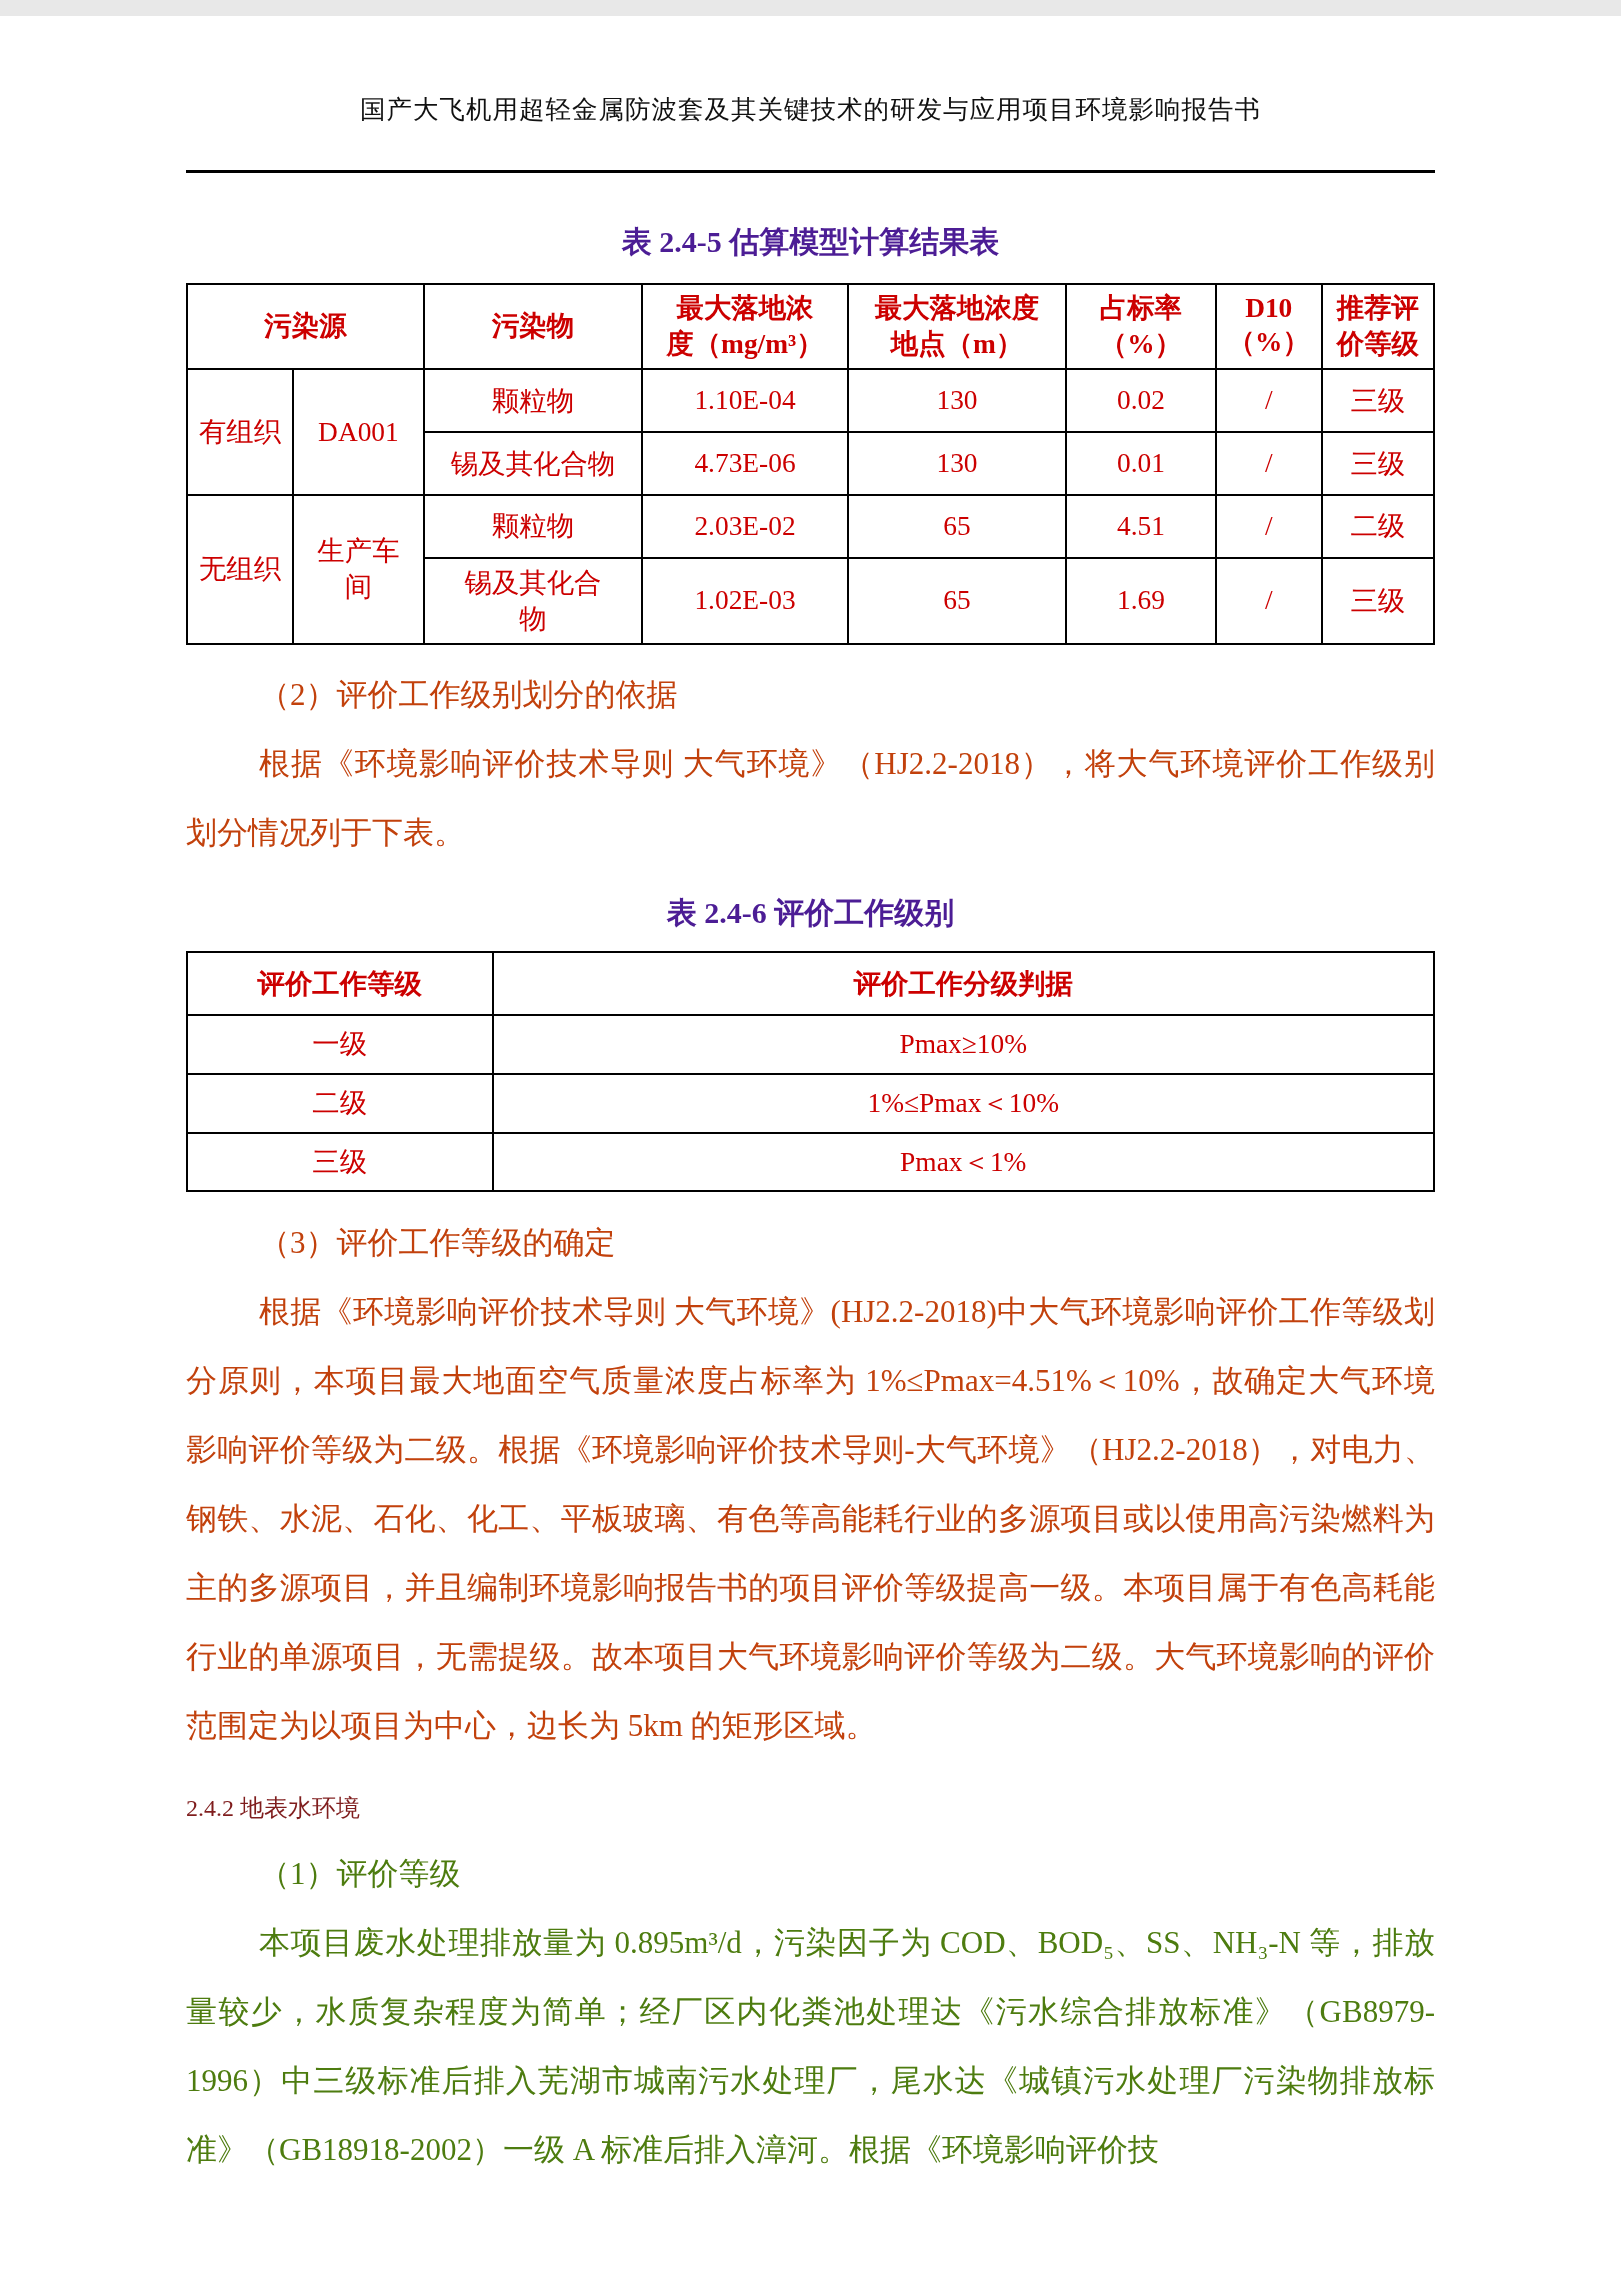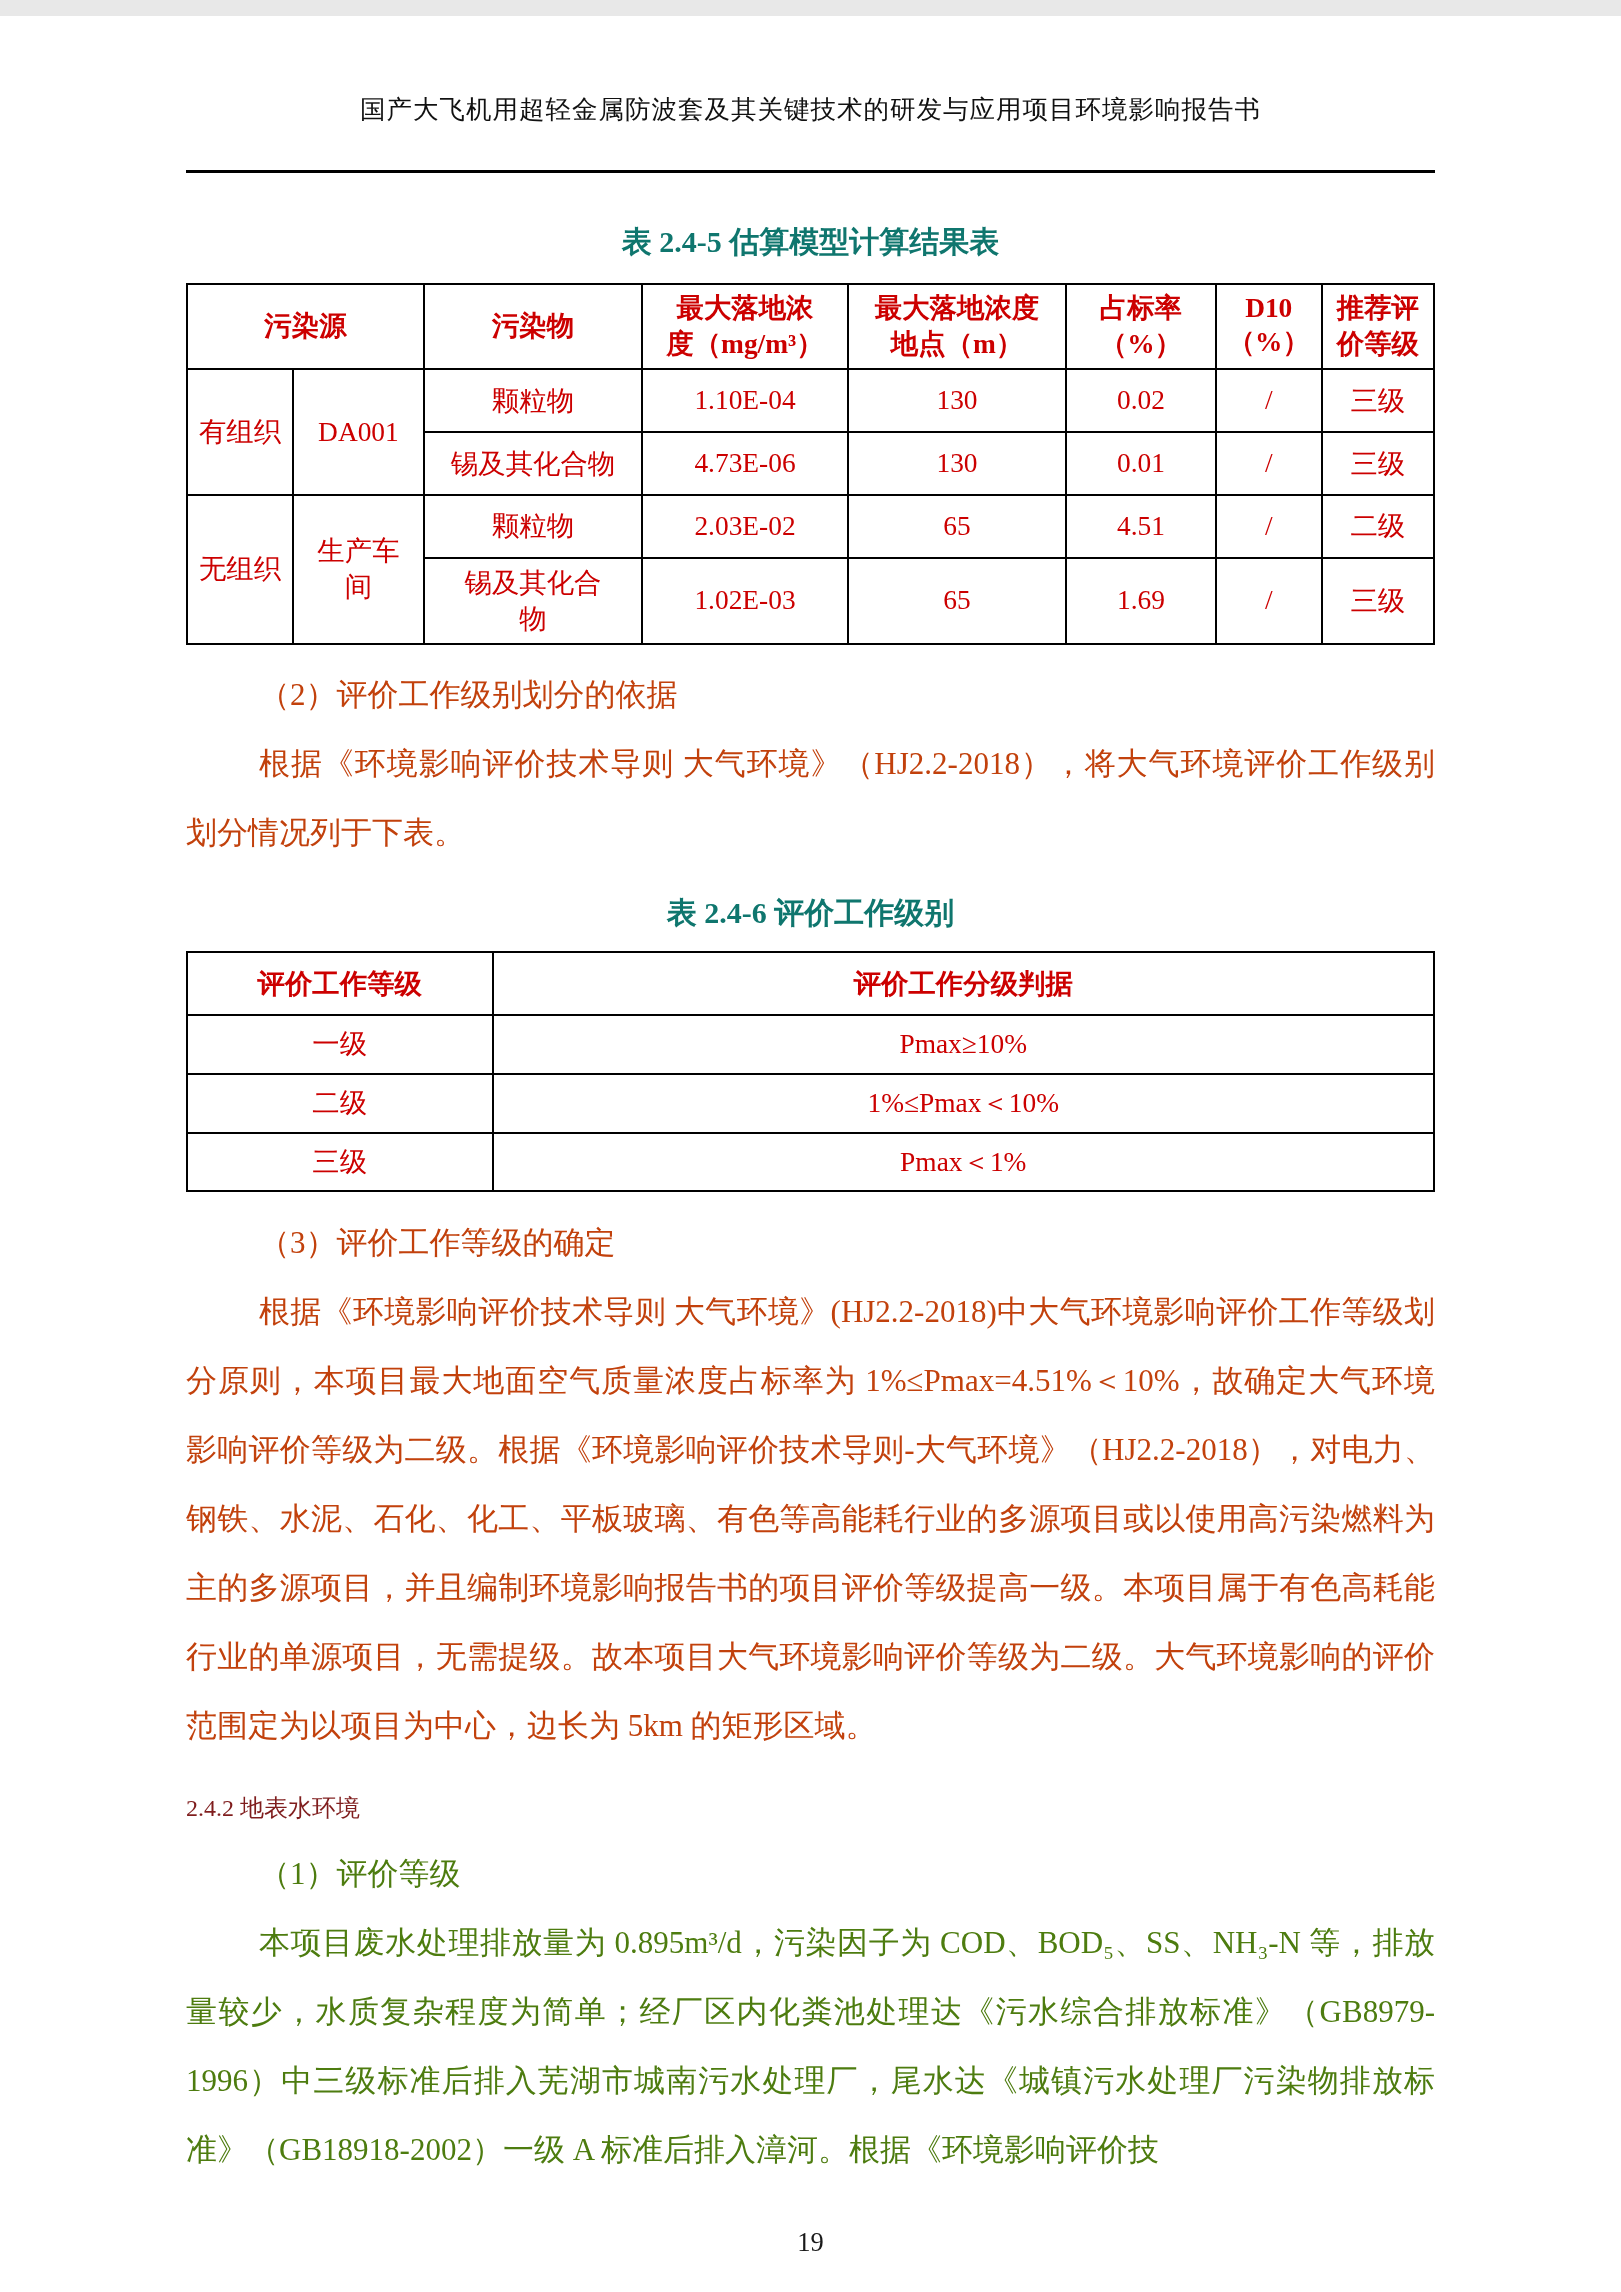--- a/index.html
+++ b/index.html
@@ -28,21 +28,21 @@
     border-top: 3.9px solid #000;
     height: 0;
   }
 
   
   .table-title {
     margin-top: 49px;
     text-align: center;
     font-size: 30px;
     font-weight: bold;
-    color: #0f766e;
+    color: #4c1d95;
   }
   .table-title.second { margin-top: 25.5px; }
 
   
   table { border-collapse: collapse; width: 100%; table-layout: fixed; }
   .t1 { margin-top: 19.6px; color: #cc0000; font-size: 27.4px; padding-left: 28px; }
   .t1 th, .t1 td {
     border: 2px solid #000;
     text-align: center;
     vertical-align: middle;
@@ -219,16 +219,15 @@
     <div class="para red indent">根据《环境影响评价技术导则 大气环境》(HJ2.2-2018)中大气环境影响评价工作等级划分原则，本项目最大地面空气质量浓度占标率为 1%≤Pmax=4.51%＜10%，故确定大气环境影响评价等级为二级。根据《环境影响评价技术导则-大气环境》（HJ2.2-2018），对电力、钢铁、水泥、石化、化工、平板玻璃、有色等高能耗行业的多源项目或以使用高污染燃料为主的多源项目，并且编制环境影响报告书的项目评价等级提高一级。本项目属于有色高耗能行业的单源项目，无需提级。故本项目大气环境影响评价等级为二级。大气环境影响的评价范围定为以项目为中心，边长为 5km 的矩形区域。</div>
 
     <div class="section-heading">2.4.2 地表水环境</div>
 
     <div class="para black indent">（1）评价等级</div>
 
     <div class="para black indent">本项目废水处理排放量为 0.895m³/d，污染因子为 COD、BOD₅、SS、NH₃-N 等，排放量较少，水质复杂程度为简单；经厂区内化粪池处理达《污水综合排放标准》（GB8979-1996）中三级标准后排入芜湖市城南污水处理厂，尾水达《城镇污水处理厂污染物排放标准》（GB18918-2002）一级 A 标准后排入漳河。根据《环境影响评价技</div>
 
   </div>
 
-  <div class="page-number">19</div>
 
 </div>
 
 
 </body></html>

